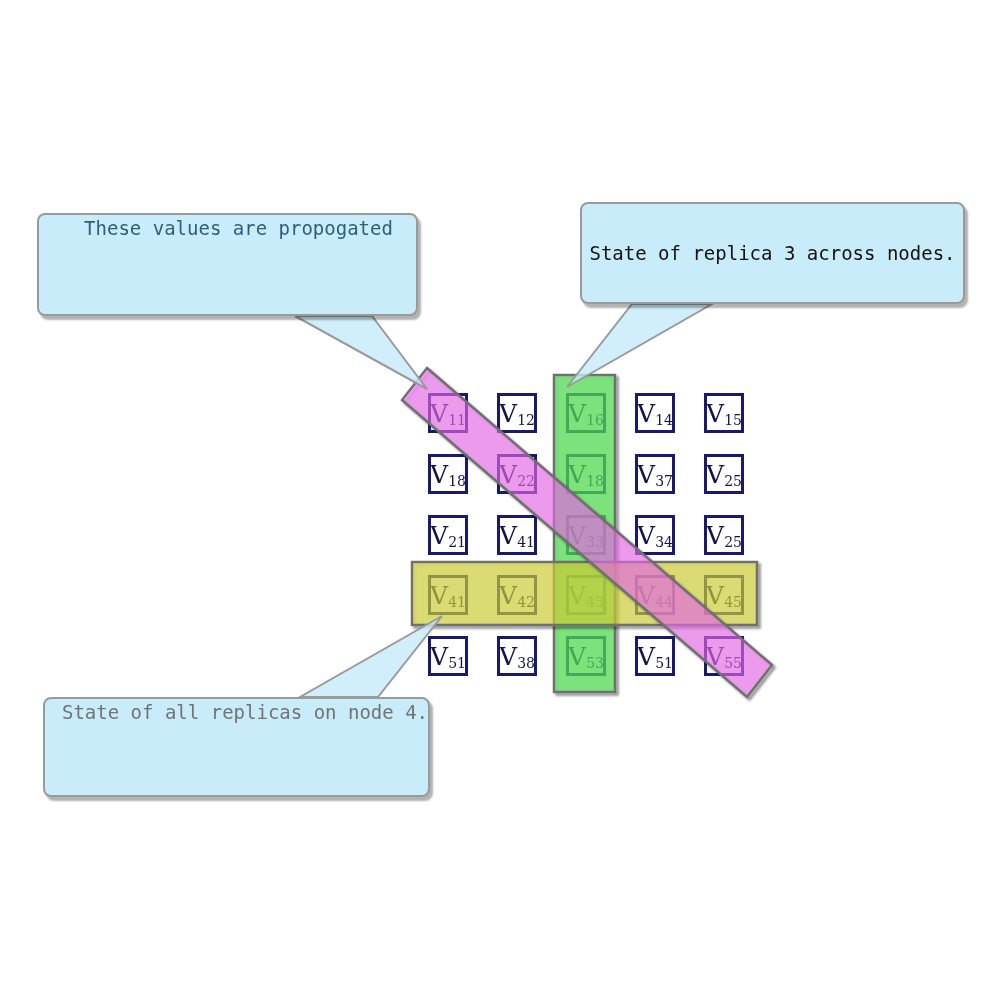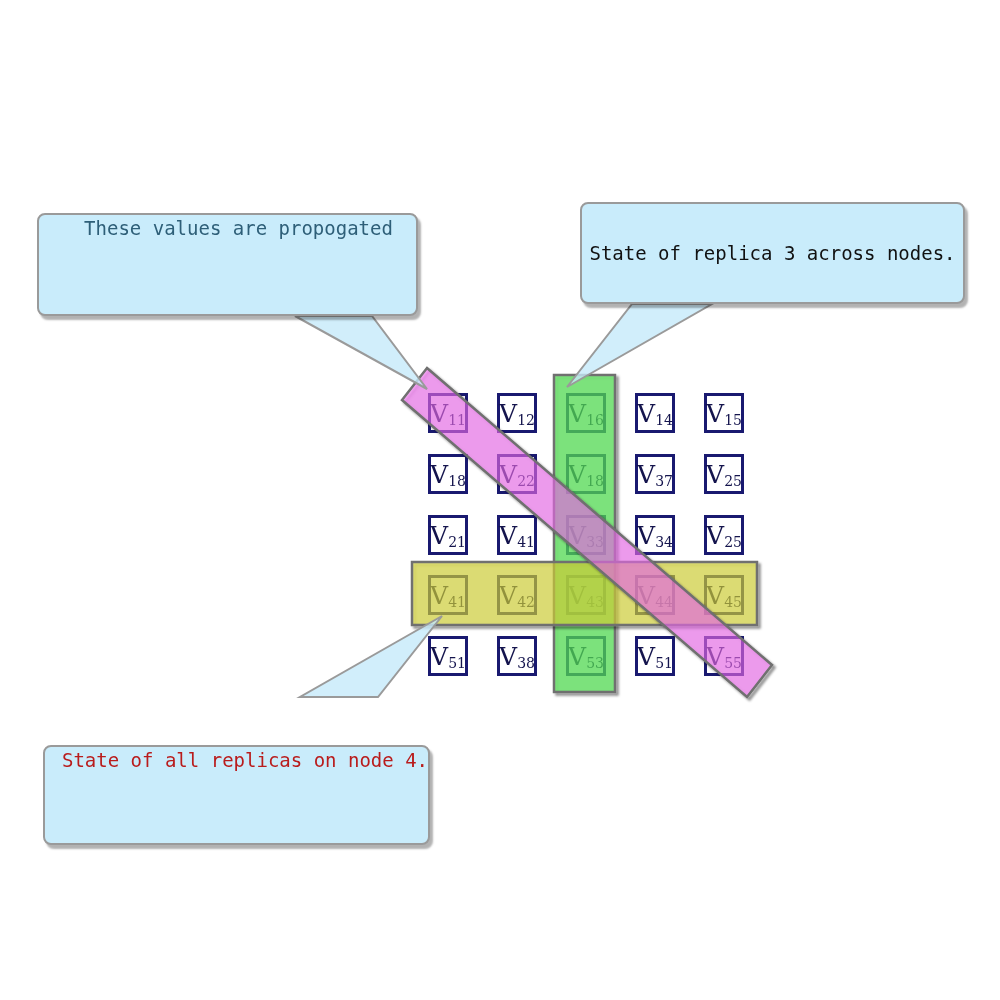--- a/index.html
+++ b/index.html
@@ -159,17 +159,17 @@
   </svg>
 
   <div class="callout" id="callout-gossip" style="color: rgb(46, 95, 120);">
     <span class="line">These values are propogated</span>
   </div>
 
   <div class="callout" id="callout-replica" style="color: rgb(17, 17, 17);">
     <span class="line">State of replica 3 across nodes.</span>
   </div>
 
-  <div class="callout" id="callout-node" style="color: #b91c1c; margin-top: 48px;">
+  <div class="callout" id="callout-node" style="color: #737373;">
     <span class="line">State of all replicas on node 4.</span>
   </div>
 
 </div>
 
 </body></html>

